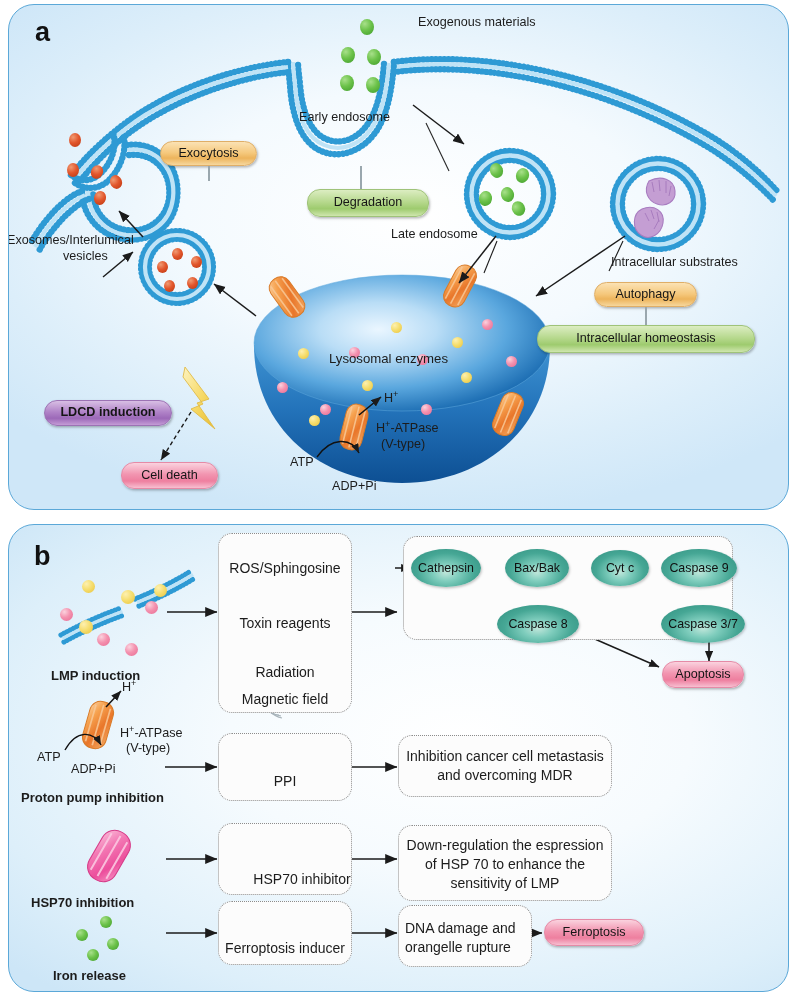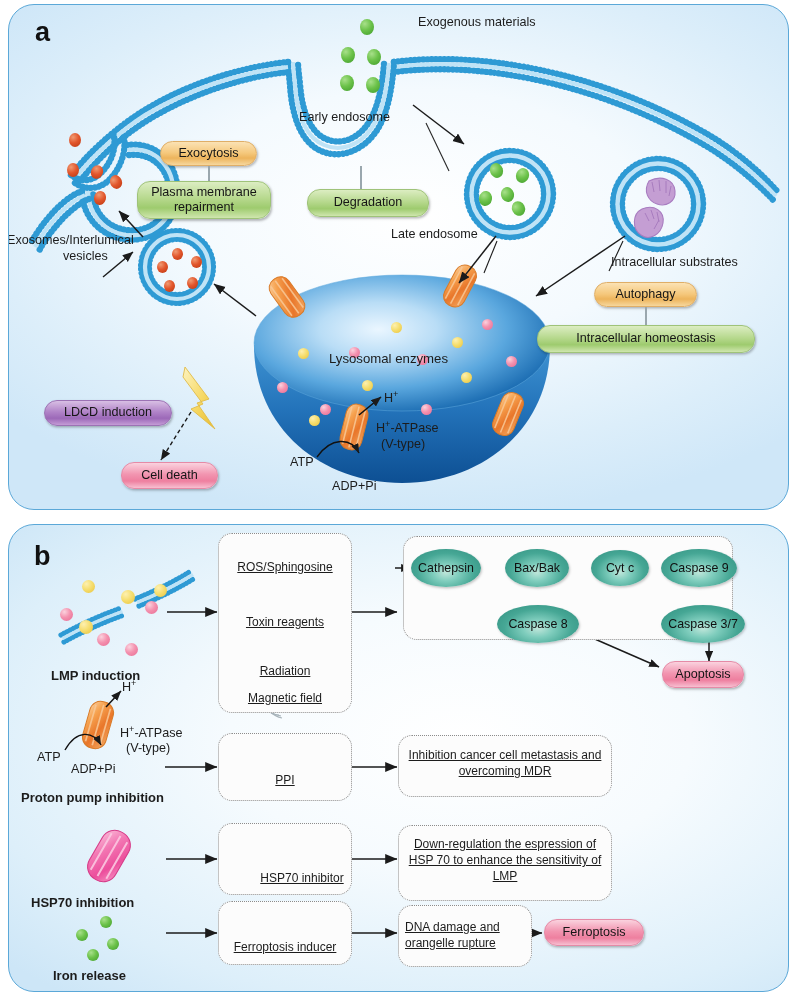--- a/index.html
+++ b/index.html
@@ -55,36 +55,37 @@
     background:linear-gradient(180deg,#fbe2b4 0%,#f5c87c 48%,#edb45c 70%,#f6d79d 100%);
     border:1px solid #dfae67;
   }
   .pill.green{
     background:linear-gradient(180deg,#dcedc2 0%,#b7d98e 45%,#9ecb6e 72%,#cfe6ae 100%);
     border:1px solid #9fc379;
   }
   .pill.purple{
     background:linear-gradient(180deg,#d8bfe4 0%,#b184c8 45%,#9c69b8 72%,#c49bd6 100%);
     border:1px solid #9c72b4;
+    font-weight:bold;
   }
   .pill.pink{
     background:linear-gradient(180deg,#fad2de 0%,#f295b0 45%,#ee7f9f 72%,#f7bfd1 100%);
     border:1px solid #e58aa6;
   }
   .connector{position:absolute;width:1.6px;background:#9aa7ae;}
 
   
   .dbox{
     position:absolute;box-sizing:border-box;
     border:1.6px dotted #8c8c8c;
     border-radius:14px;
     background:#fcfcfc;
   }
   .dbox-text{
-    position:absolute;text-align:center;font-size:12px;color:#1c1c1c;line-height:1.35;text-decoration:underline;
+    position:absolute;text-align:center;font-size:14px;color:#1c1c1c;line-height:1.35;
   }
 
   
   .tnode{
     position:absolute;border-radius:50%;
     background:radial-gradient(ellipse at 50% 62%, #bfe6da 0%, #7fcdbd 26%, #46a795 58%, #2f8d7e 100%);
     display:flex;align-items:center;justify-content:center;
     font-size:12.4px;color:#101010;
     box-shadow:1px 1.5px 2.5px rgba(0,0,0,.22);
   }
@@ -331,21 +332,20 @@
     <div class="lbl" style="left:320px;top:346px;font-size:13.2px;">Lysosomal enzymes</div>
 
     <div class="lbl" style="left:375px;top:384px;">H<sup>+</sup></div>
     <div class="lbl" style="left:367px;top:414px;">H<sup>+</sup>-ATPase</div>
     <div class="lbl" style="left:372px;top:432px;"><span>(V-type)</span></div>
     <div class="lbl" style="left:281px;top:450px;">ATP</div>
     <div class="lbl" style="left:323px;top:474px;">ADP+Pi</div>
 
     <div class="pill orange" style="left:151px;top:136px;width:97px;height:25px;">Exocytosis</div>
     <div class="connector" style="left:199px;top:161px;height:15px;"></div>
-    <div class="pill green" style="left:128px;top:176px;width:134px;height:38px;">Plasma membrane repairment</div>
 
     <div class="connector" style="left:351px;top:161px;height:23px;"></div>
     <div class="pill green" style="left:298px;top:184px;width:122px;height:28px;">Degradation</div>
 
     <div class="pill orange" style="left:585px;top:277px;width:103px;height:25px;">Autophagy</div>
     <div class="connector" style="left:636px;top:302px;height:18px;"></div>
     <div class="pill green" style="left:528px;top:320px;width:218px;height:28px;">Intracellular homeostasis</div>
 
     <div class="pill purple" style="left:35px;top:395px;width:128px;height:26px;">LDCD induction</div>
     <div class="pill pink" style="left:112px;top:457px;width:97px;height:27px;">Cell death</div>

